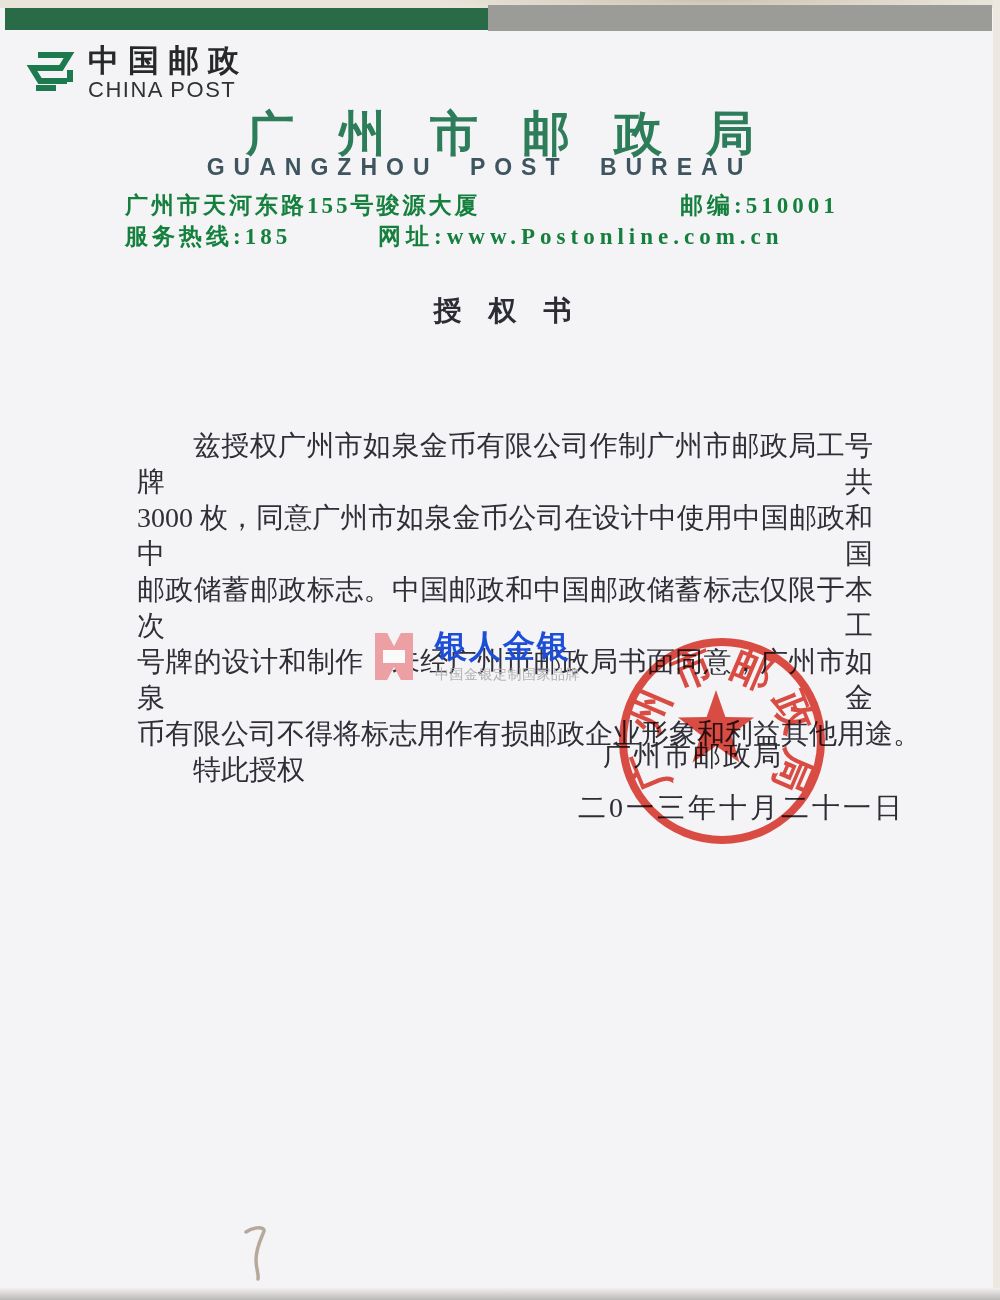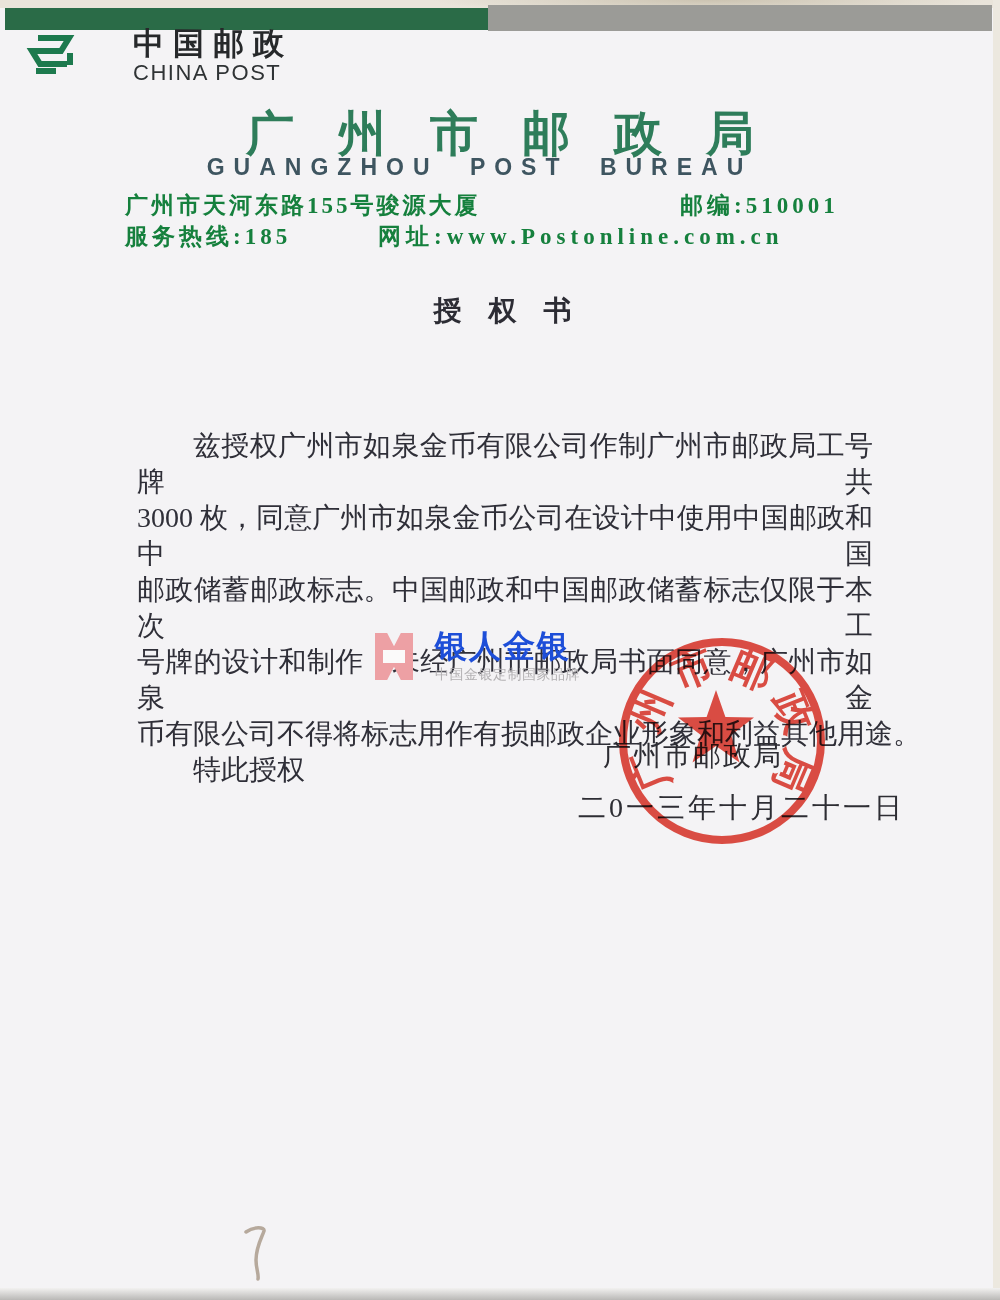--- a/index.html
+++ b/index.html
@@ -14,21 +14,21 @@
   .edge-bottom{position:absolute;left:0;bottom:0;width:1000px;height:12px;
     background:linear-gradient(#f2f1f0,#b9b8b6);}
   .smudge{position:absolute;left:430px;top:0;width:560px;height:14px;
     background:radial-gradient(ellipse at 50% 0%,rgba(168,156,128,.45),rgba(168,156,128,0) 70%);}
 
   
   .bar-green{position:absolute;left:5px;top:8px;width:483px;height:22px;background:#2a6b47;}
   .bar-gray{position:absolute;left:488px;top:5px;width:504px;height:26px;background:#9b9b97;}
 
   
-  .logo{position:absolute;left:26px;top:27px;display:flex;align-items:flex-start;gap:45px;}
+  .logo{position:absolute;left:26px;top:44px;display:flex;align-items:flex-start;}
   .logo-mark{width:52px;height:56px;margin-top:2px;}
   .logo-text{margin-left:10px;}
   .logo-cn{font-size:31px;letter-spacing:9px;color:#26282a;font-weight:bold;
     font-family:"Liberation Sans","DejaVu Sans",sans-serif;line-height:34px;}
   .logo-en{font-size:22px;color:#2f3335;letter-spacing:1.5px;
     font-family:"Liberation Sans","DejaVu Sans",sans-serif;line-height:24px;}
 
   .title-cn{position:absolute;left:0;top:102px;width:1000px;text-align:center;
     font-size:48px;font-weight:bold;color:#2e7d5a;letter-spacing:44px;padding-left:44px;
     box-sizing:border-box;}

